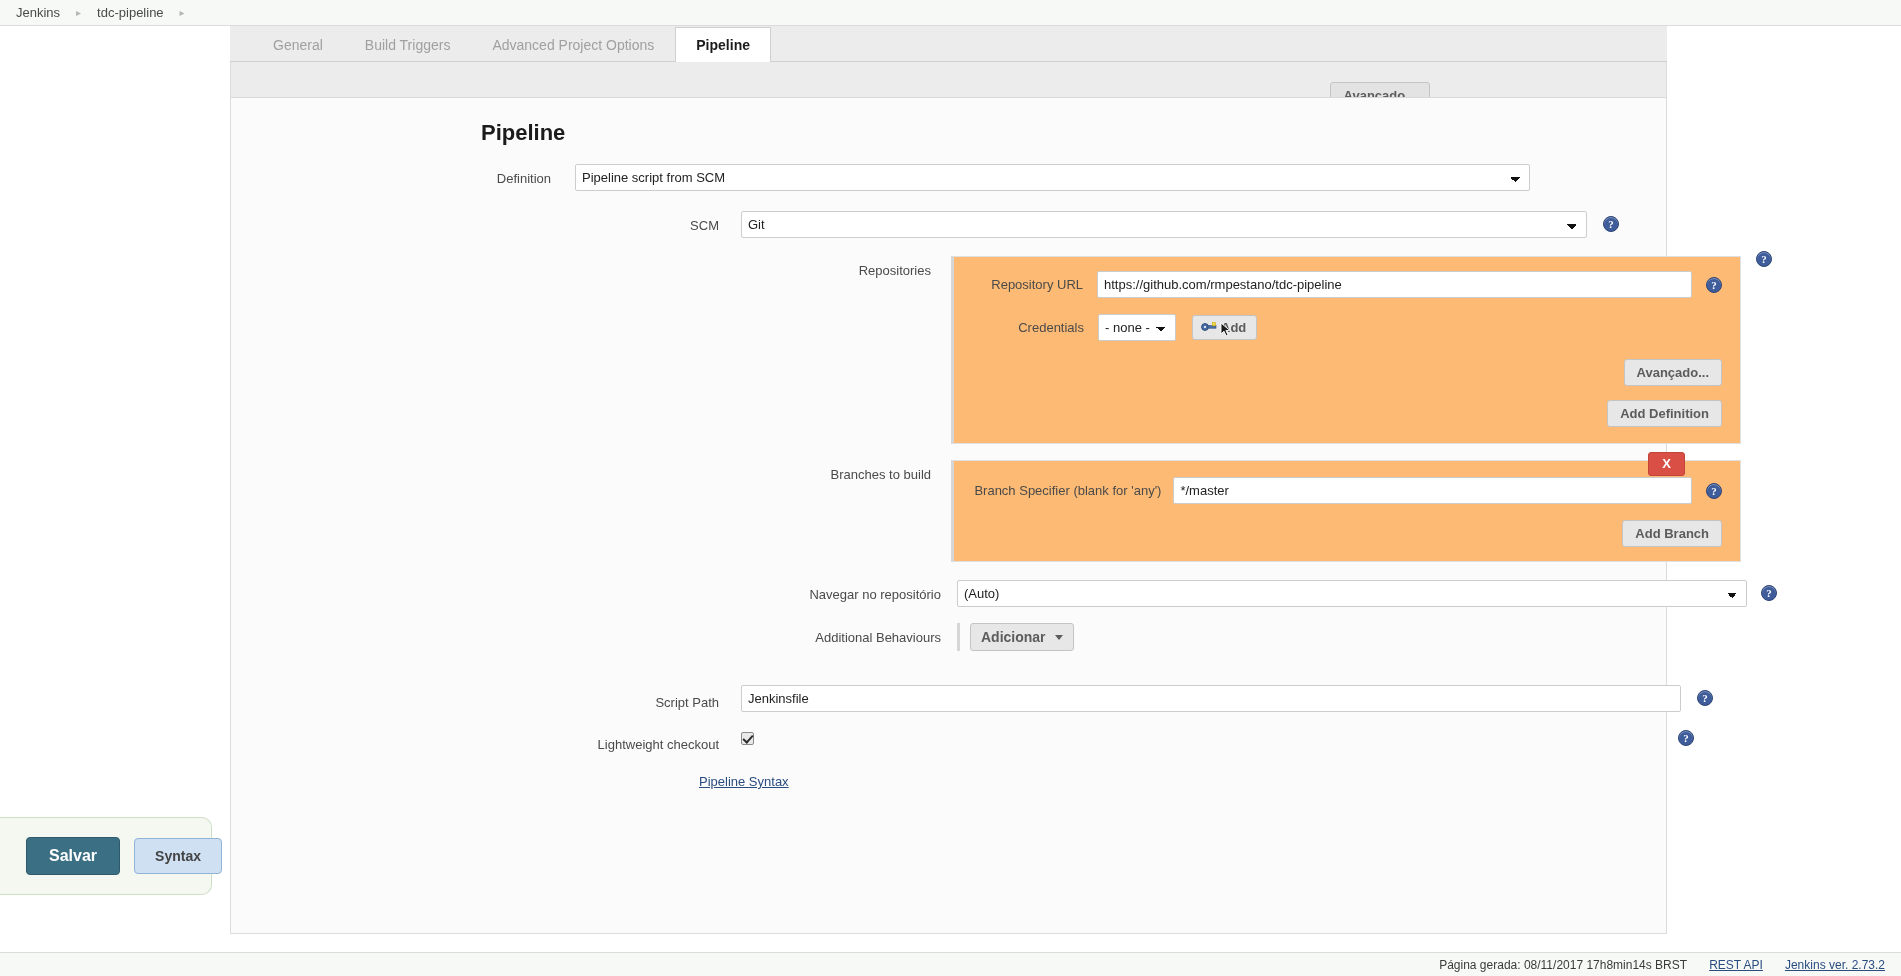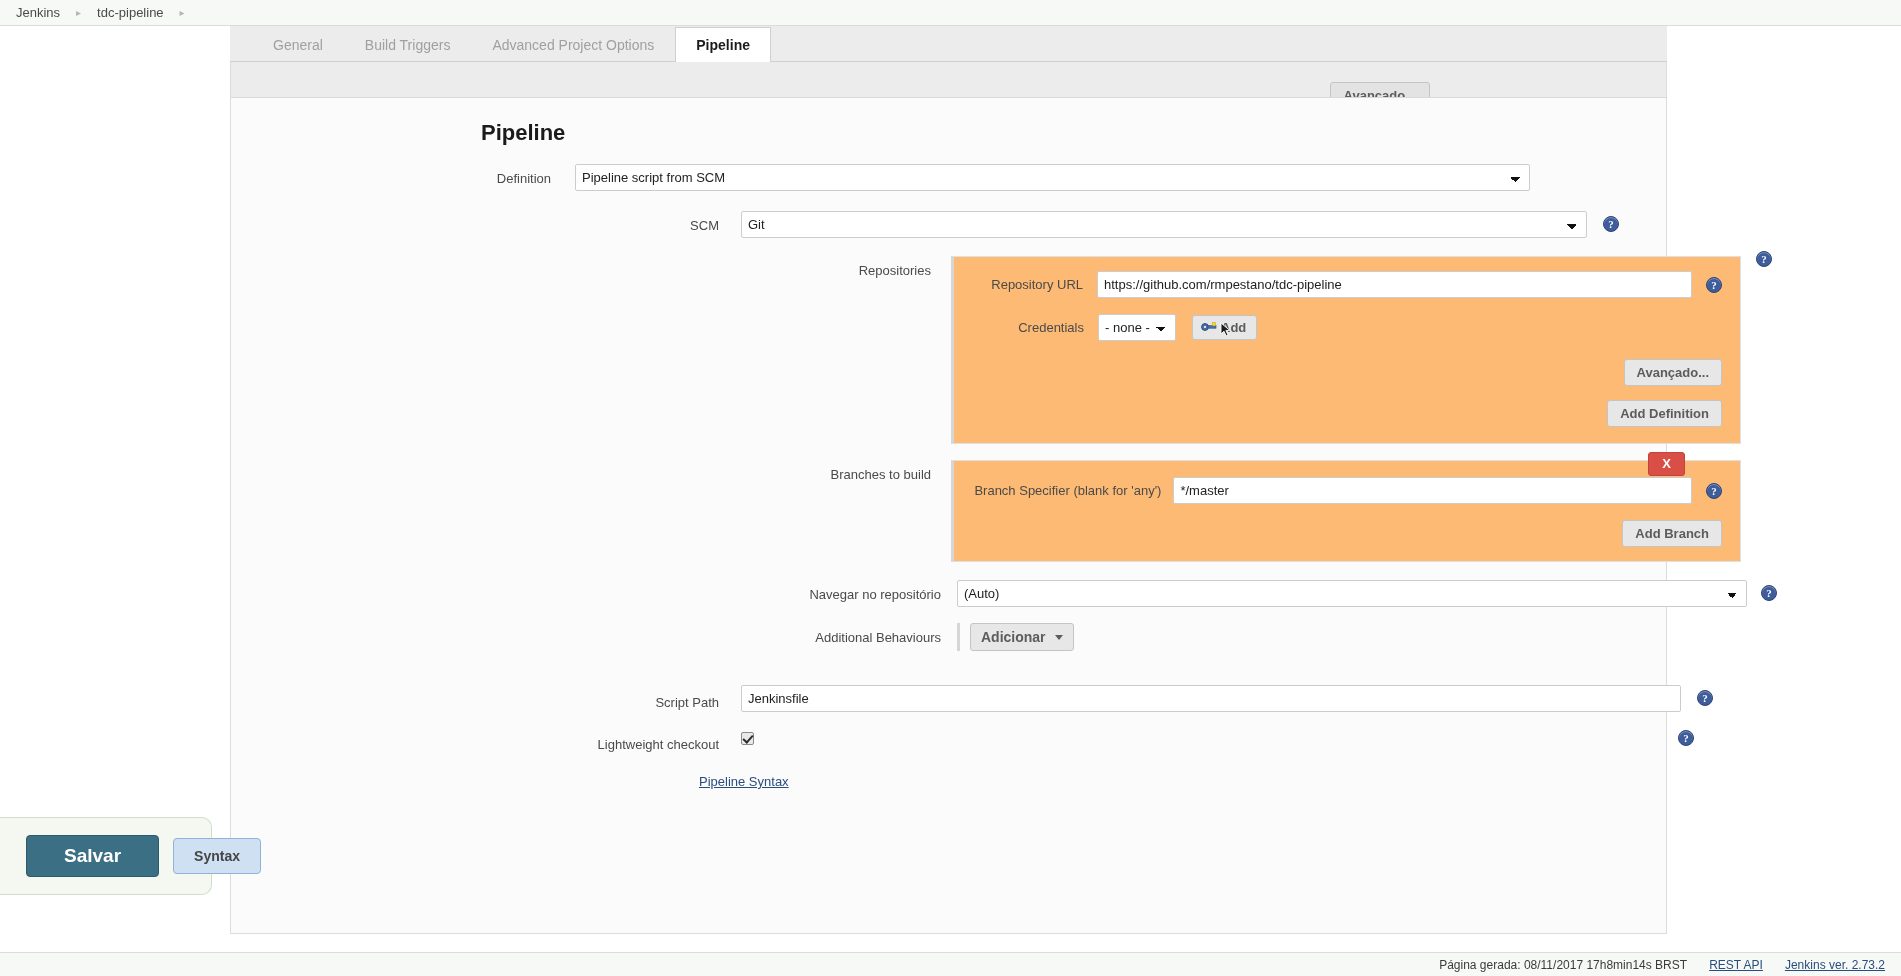--- a/index.html
+++ b/index.html
@@ -294,23 +294,23 @@
     display: flex;
     align-items: center;
     padding-left: 26px;
     gap: 14px;
   }
   #save-button {
     background: #3b6f84;
     border: 1px solid #2f5a6c;
     border-radius: 4px;
     color: #ffffff;
-    font-size: 19px;
-    font-weight: bold;
-    padding: 9px 37px;
+    font-size: 16px;
+    font-weight: bold;
+    padding: 9px 22px;
     cursor: pointer;
     font-family: "Liberation Sans", sans-serif;
   }
   #apply-button {
     background: #cfe0f2;
     border: 1px solid #8fb4d8;
     border-radius: 4px;
     color: #444;
     font-size: 14px;
     font-weight: bold;

